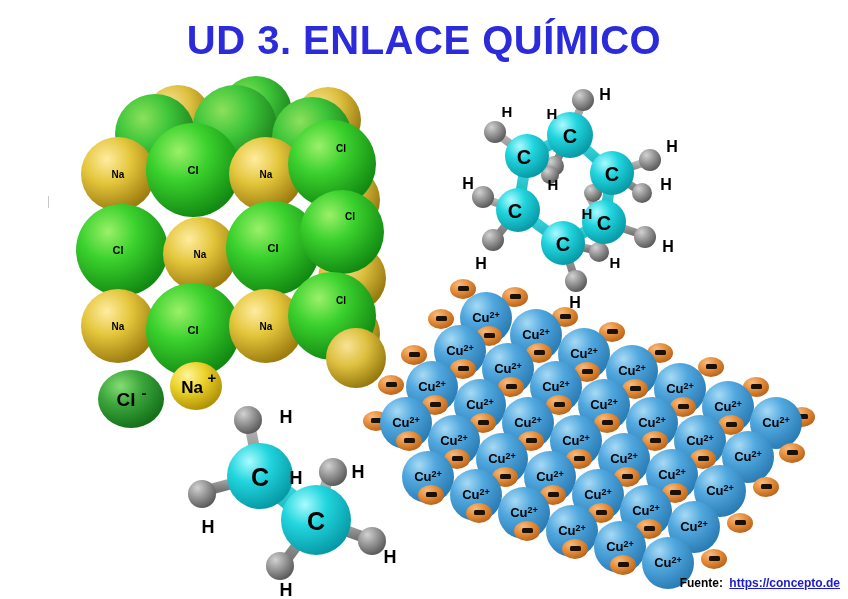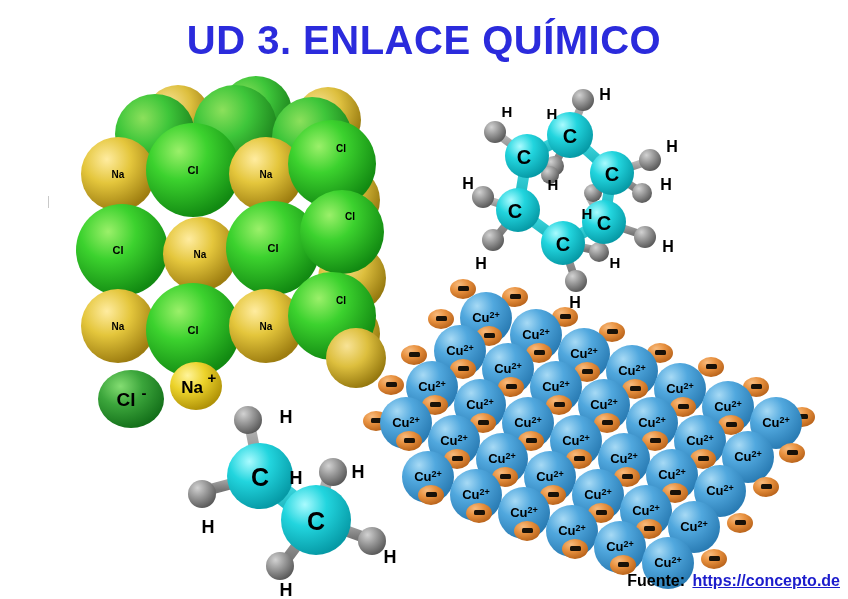--- a/index.html
+++ b/index.html
@@ -31,21 +31,21 @@
     letter-spacing: 0.5px;
     color: #2b2bdc;
     white-space: nowrap;
   }
   
   #source {
     position: absolute;
     right: 8px;
     bottom: 9px;
     font-family: "Liberation Sans", sans-serif;
-    font-size: 16px;
+    font-size: 12px;
     font-weight: bold;
     color: #000000;
     white-space: nowrap;
   }
   #source .src-url {
     color: #1c1ccc;
     text-decoration: underline;
     margin-left: 3px;
   }
   

